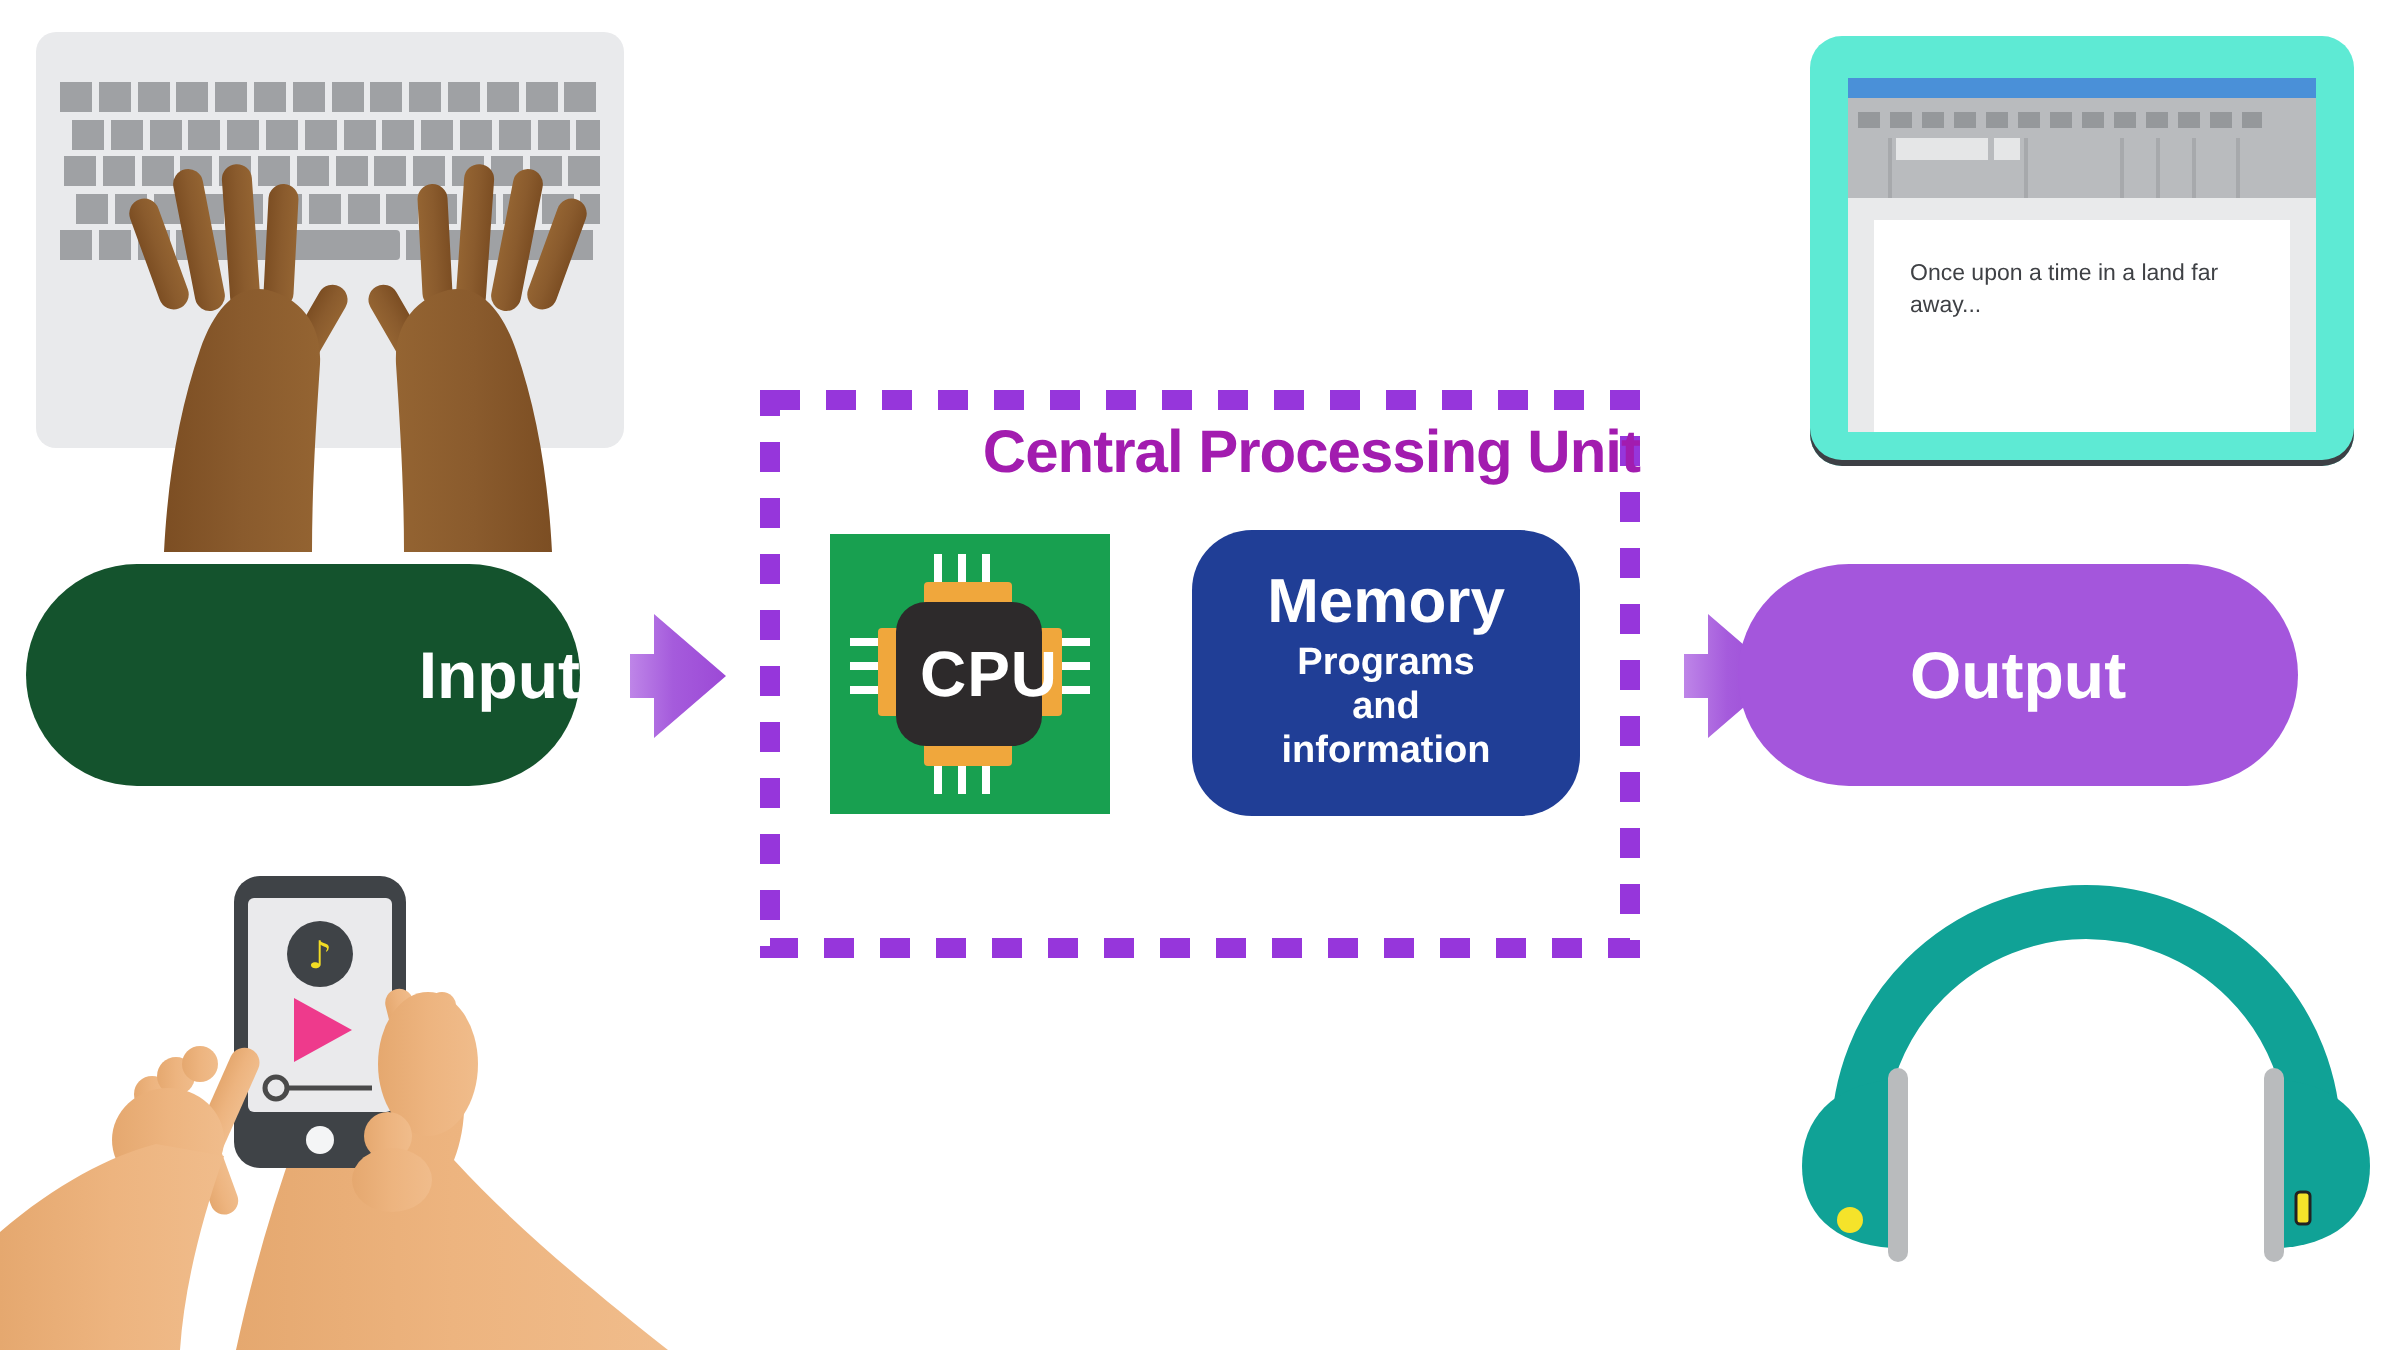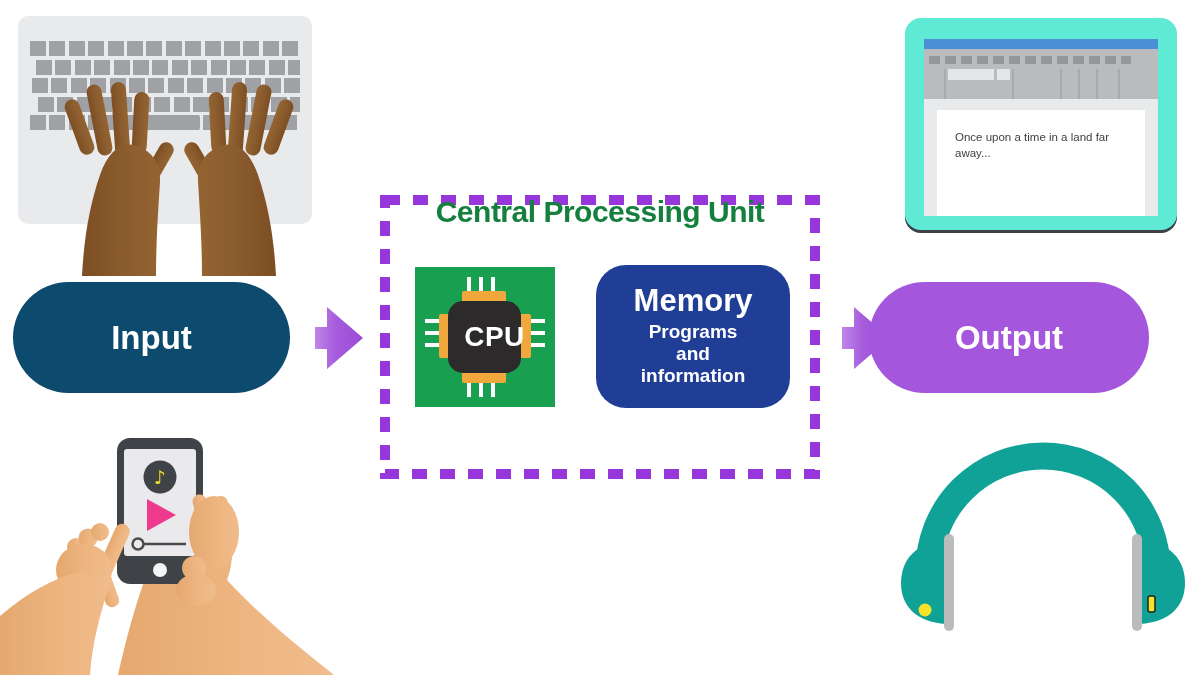--- a/index.html
+++ b/index.html
@@ -3,41 +3,41 @@
 <meta charset="utf-8">
 <style>
   html,body{margin:0;padding:0;background:#ffffff;}
   .stage{position:relative;width:1200px;height:675px;background:#ffffff;overflow:hidden;
          font-family:"Liberation Sans",sans-serif;}
   .stage *{box-sizing:border-box;}
 
   
   .pill{position:absolute;top:282px;height:111px;border-radius:56px;display:flex;
         align-items:center;justify-content:center;color:#fff;font-weight:bold;font-size:33px;}
-  .pill-input{left:13px;width:277px;background:#0c4a6e;}
+  .pill-input{left:13px;width:277px;background:#14532d;justify-content:flex-end;}
   .pill-output{left:869px;width:280px;background:#A456DC;}
 
   .flow-arrow{position:absolute;top:302px;width:48px;height:72px;}
   .arrow-1{left:315px;}
   .arrow-2{left:842px;}
 
   
   .cpu-box{position:absolute;left:380px;top:195px;width:440px;height:284px;}
   .cpu-border{position:absolute;left:0;top:0;}
-  .cpu-title{position:absolute;left:0;top:0;width:100%;text-align:center;
-             font-size:30px;font-weight:bold;color:#15803d;letter-spacing:-0.5px;}
+  .cpu-title{position:absolute;left:0;top:15px;width:100%;text-align:right;
+             font-size:30px;font-weight:bold;color:#a21caf;letter-spacing:-0.5px;}
 
   .board{position:absolute;left:35px;top:72px;width:140px;height:140px;background:#18A050;}
   .pin{position:absolute;background:#ffffff;}
   .pin.v{width:4px;height:17px;}
   .pin.h{width:17px;height:4px;}
   .pad{position:absolute;background:#F0A73C;border-radius:2px;}
   .chip{position:absolute;left:33px;top:34px;width:73px;height:72px;background:#2D2A2B;
         border-radius:15px;display:flex;align-items:center;justify-content:center;}
-  .chip-label{color:#ffffff;font-weight:bold;font-size:28px;letter-spacing:0.5px;margin-left:20px;}
+  .chip-label{color:#ffffff;font-weight:bold;font-size:32px;letter-spacing:0.5px;margin-left:20px;}
 
   .memory{position:absolute;left:216px;top:70px;width:194px;height:143px;background:#203E96;
           border-radius:30px;color:#ffffff;display:flex;flex-direction:column;
           align-items:center;justify-content:center;text-align:center;}
   .memory-title{font-size:31px;font-weight:bold;line-height:1.05;margin-bottom:3px;}
   .memory-line{font-size:19px;font-weight:bold;line-height:1.18;}
 
   
   .kb-wrap{position:absolute;left:14px;top:12px;width:312px;height:262px;}
   .kb-base{position:absolute;left:4px;top:4px;width:294px;height:208px;background:#E9EAEC;border-radius:10px;}

